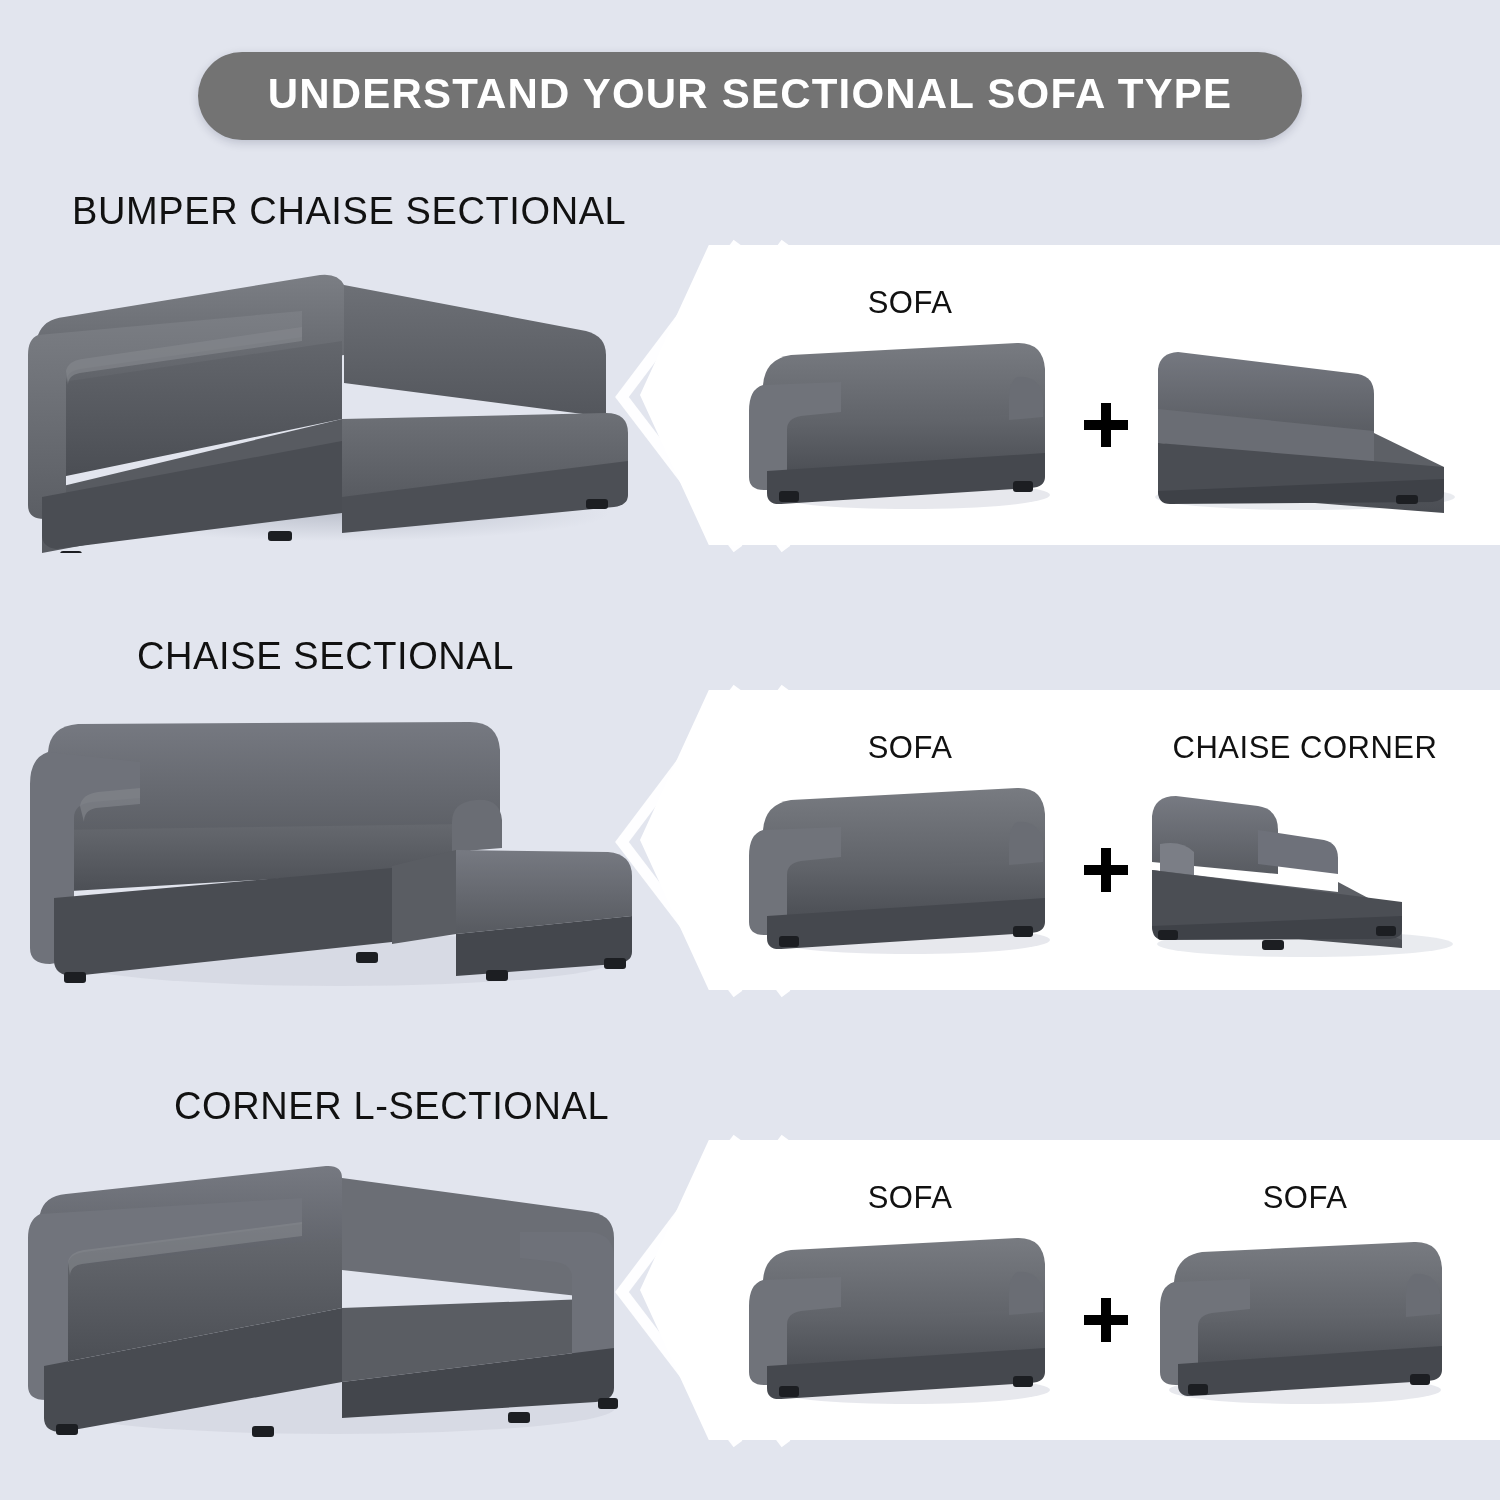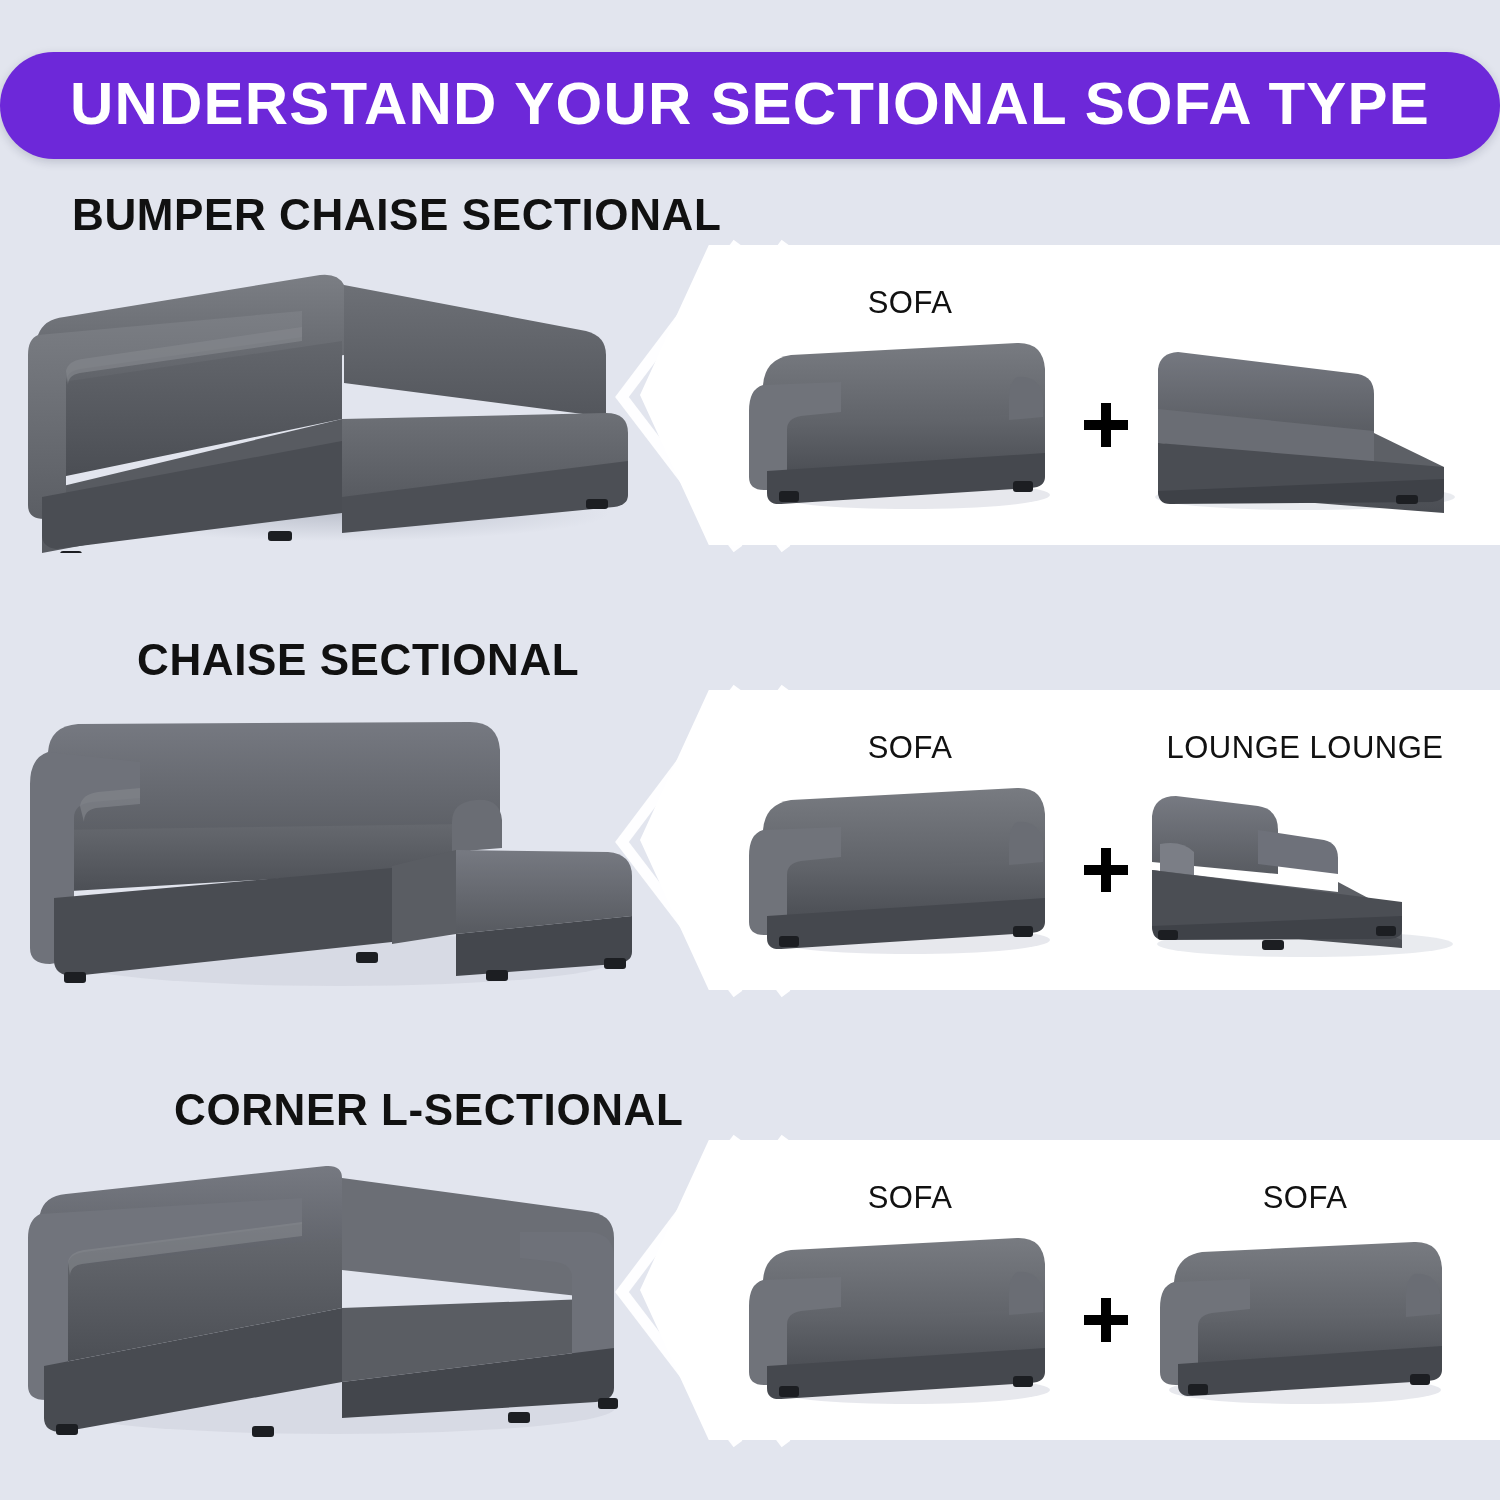--- a/index.html
+++ b/index.html
@@ -7,37 +7,37 @@
     width:1500px;height:1500px;
     background:#e2e5ee;
     font-family:"Liberation Sans","DejaVu Sans",sans-serif;
     overflow:hidden;position:relative;
   }
   .page{position:absolute;inset:0;}
 
   
   .title-wrap{position:absolute;left:0;right:0;top:52px;display:flex;justify-content:center;}
   .title-pill{
-    background:#6d28d9;color:#ffffff;
+    background:#737373;color:#ffffff;
     border-radius:56px;
     padding:20px 70px 24px 70px;
-    font-size:60px;font-weight:bold;letter-spacing:1.2px;
+    font-size:42px;font-weight:bold;letter-spacing:1.2px;
     line-height:1.05;white-space:nowrap;
     box-shadow:0 3px 10px rgba(20,30,60,.18);
   }
 
   
   .row{position:absolute;left:0;width:1500px;height:330px;}
   .row1{top:245px;}
   .row2{top:690px;}
   .row3{top:1140px;}
 
   .row-heading{
     position:absolute;top:-55px;
-    font-size:44px;font-weight:bold;color:#111111;letter-spacing:.6px;
+    font-size:38px;font-weight:normal;color:#111111;letter-spacing:.6px;
     white-space:nowrap;
   }
   .row1 .row-heading{left:72px;}
   .row2 .row-heading{left:137px;}
   .row3 .row-heading{left:130px;margin-left:44px;}
 
   
   .panel{
     position:absolute;left:640px;top:0;width:860px;height:300px;
     background:#ffffff;
@@ -256,21 +256,21 @@
           <path d="M22 138 l278 -18 l0 24 q0 10 -14 11 l-250 16 q-14 1 -14 -11 z" fill="#45484e"></path>
           <rect x="34" y="158" width="20" height="11" rx="3" fill="#1c1e22"></rect>
           <rect x="268" y="148" width="20" height="11" rx="3" fill="#1c1e22"></rect>
         </svg>
       </div>
     </div>
 
     <div class="plus"></div>
 
     <div class="piece p-right">
-      <div class="piece-label">LOUNGE LOUNGE</div>
+      <div class="piece-label">CHAISE CORNER</div>
       <div class="piece-art">
         <svg viewBox="0 0 350 180" xmlns="http://www.w3.org/2000/svg">
           <defs>
             <linearGradient id="cl1" x1="0" y1="0" x2="0" y2="1">
                 <stop offset="0" stop-color="#777a82"></stop>
                 <stop offset="1" stop-color="#585b61"></stop>
               </linearGradient>
             <linearGradient id="cl2" x1="0" y1="0" x2="0" y2="1">
                 <stop offset="0" stop-color="#63666c"></stop>
                 <stop offset="1" stop-color="#4a4d53"></stop>

